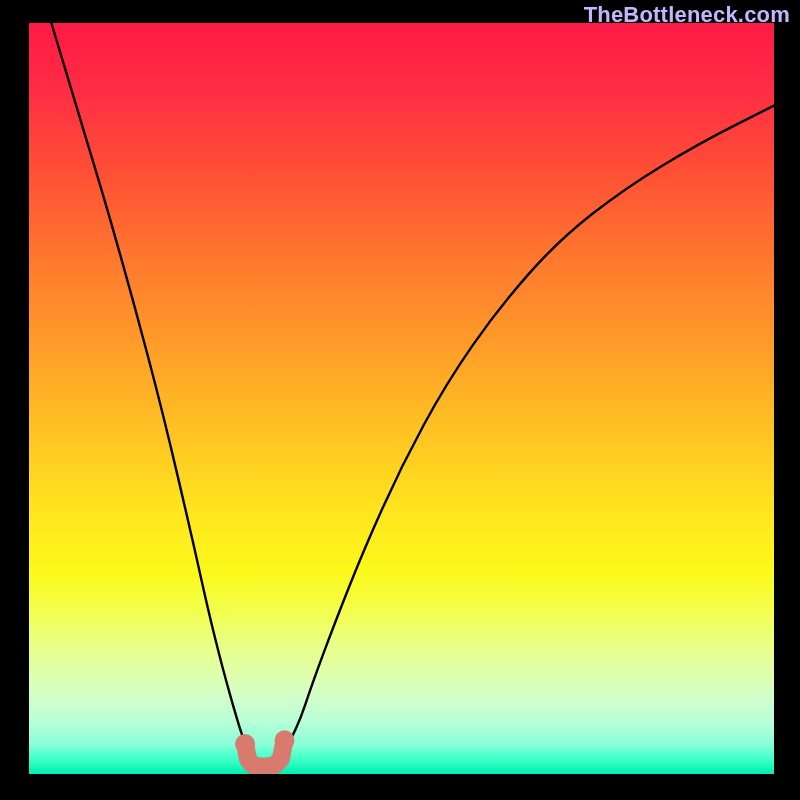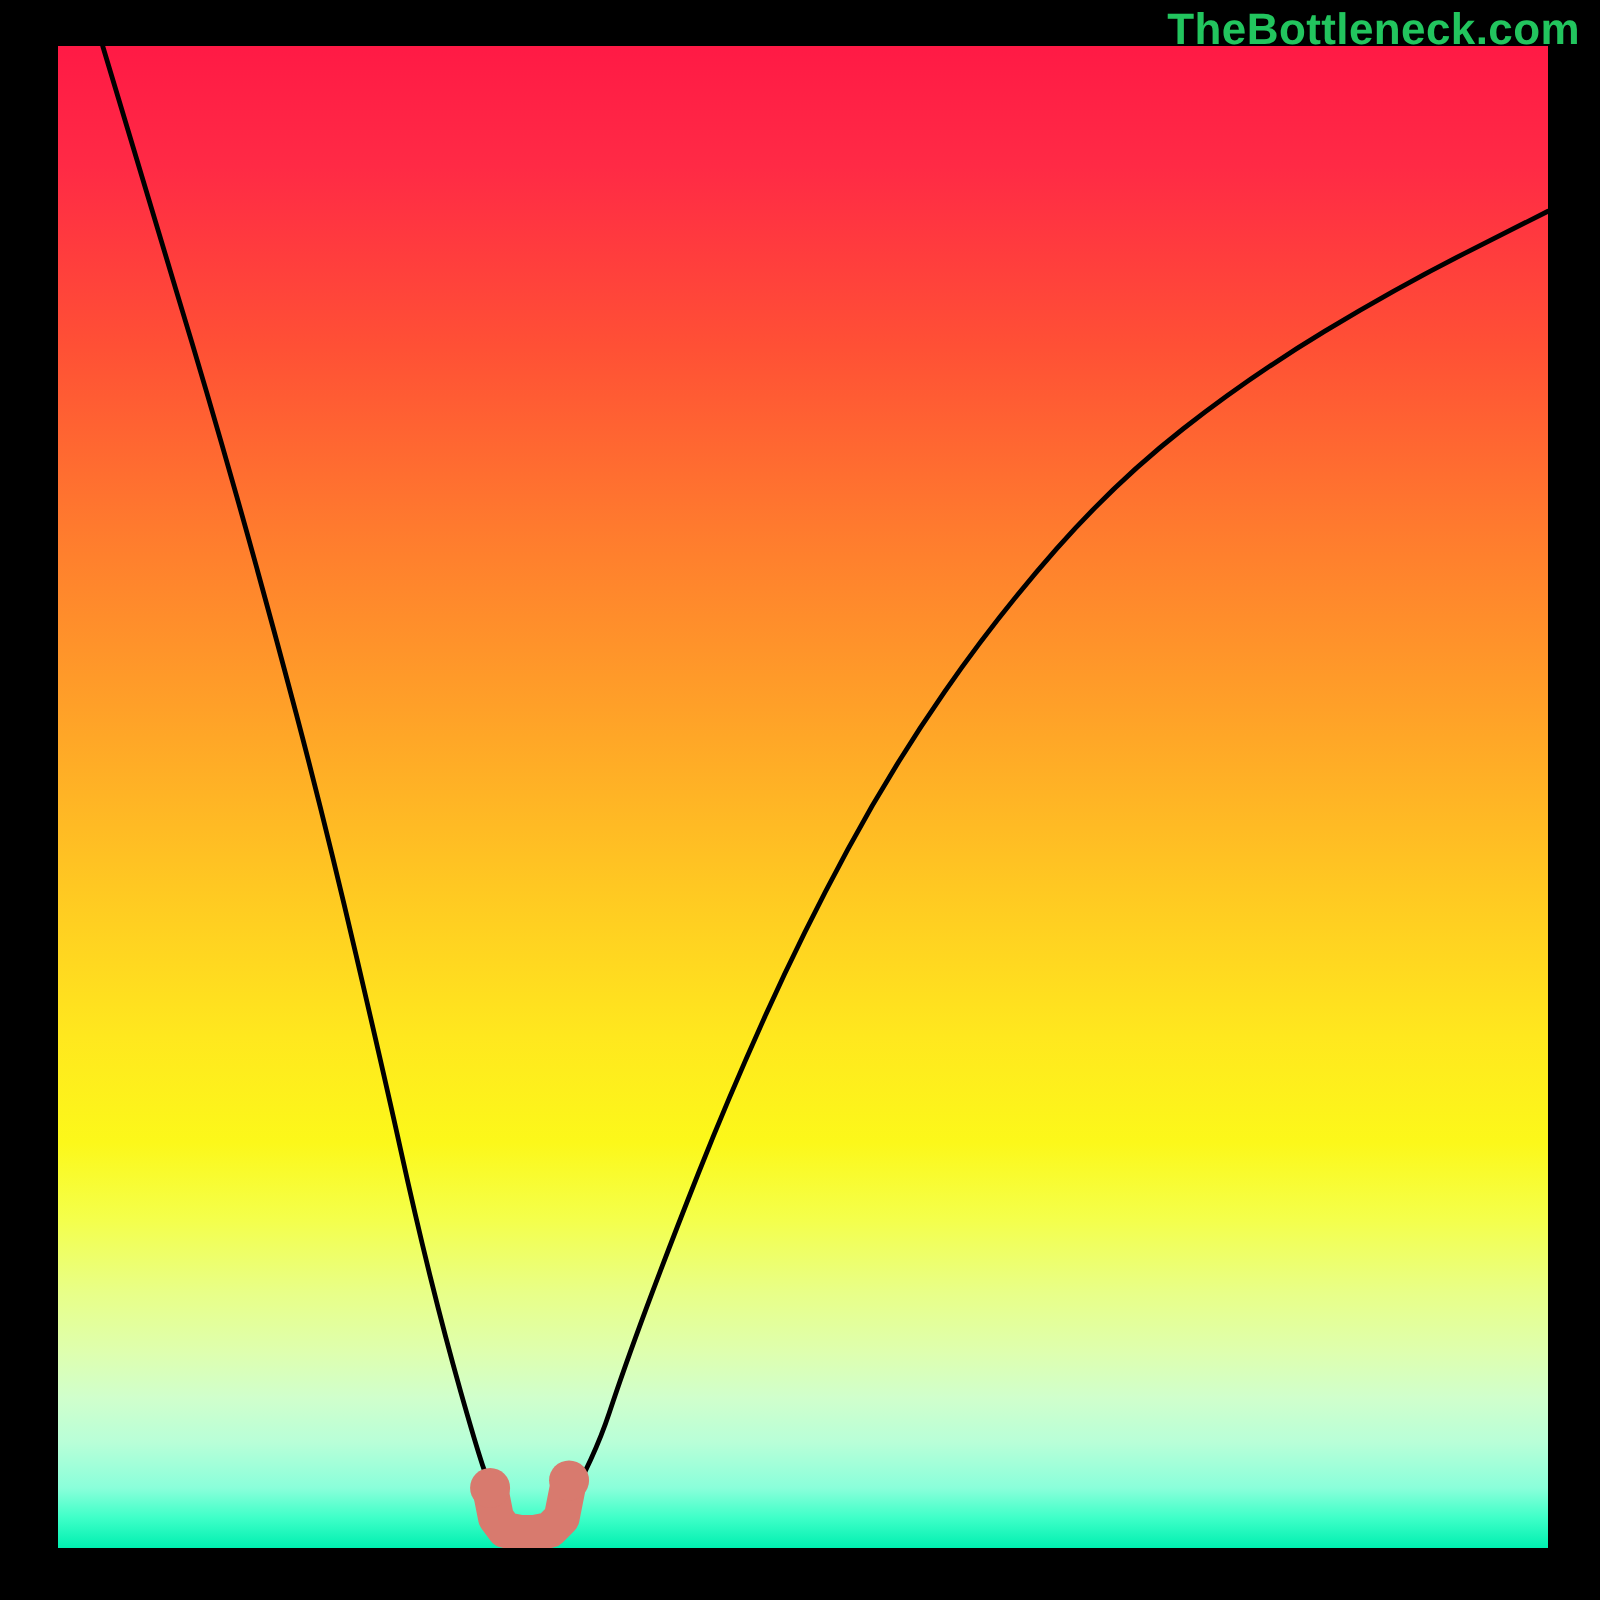--- a/index.html
+++ b/index.html
@@ -35,21 +35,21 @@
       #3effc8 98%,
       #00f0b0 100%
     );
   }
   .watermark {
     position: absolute;
     top: 2px;
     right: 10px;
     font-size: 22px;
     font-weight: 600;
-    color: #22c55e;
+    color: #c4b5fd;
     letter-spacing: 0.2px;
     z-index: 50;
   }
   svg.curves {
     position: absolute;
     left: 0;
     top: 0;
     width: 745px;
     height: 751px;
     z-index: 10;

